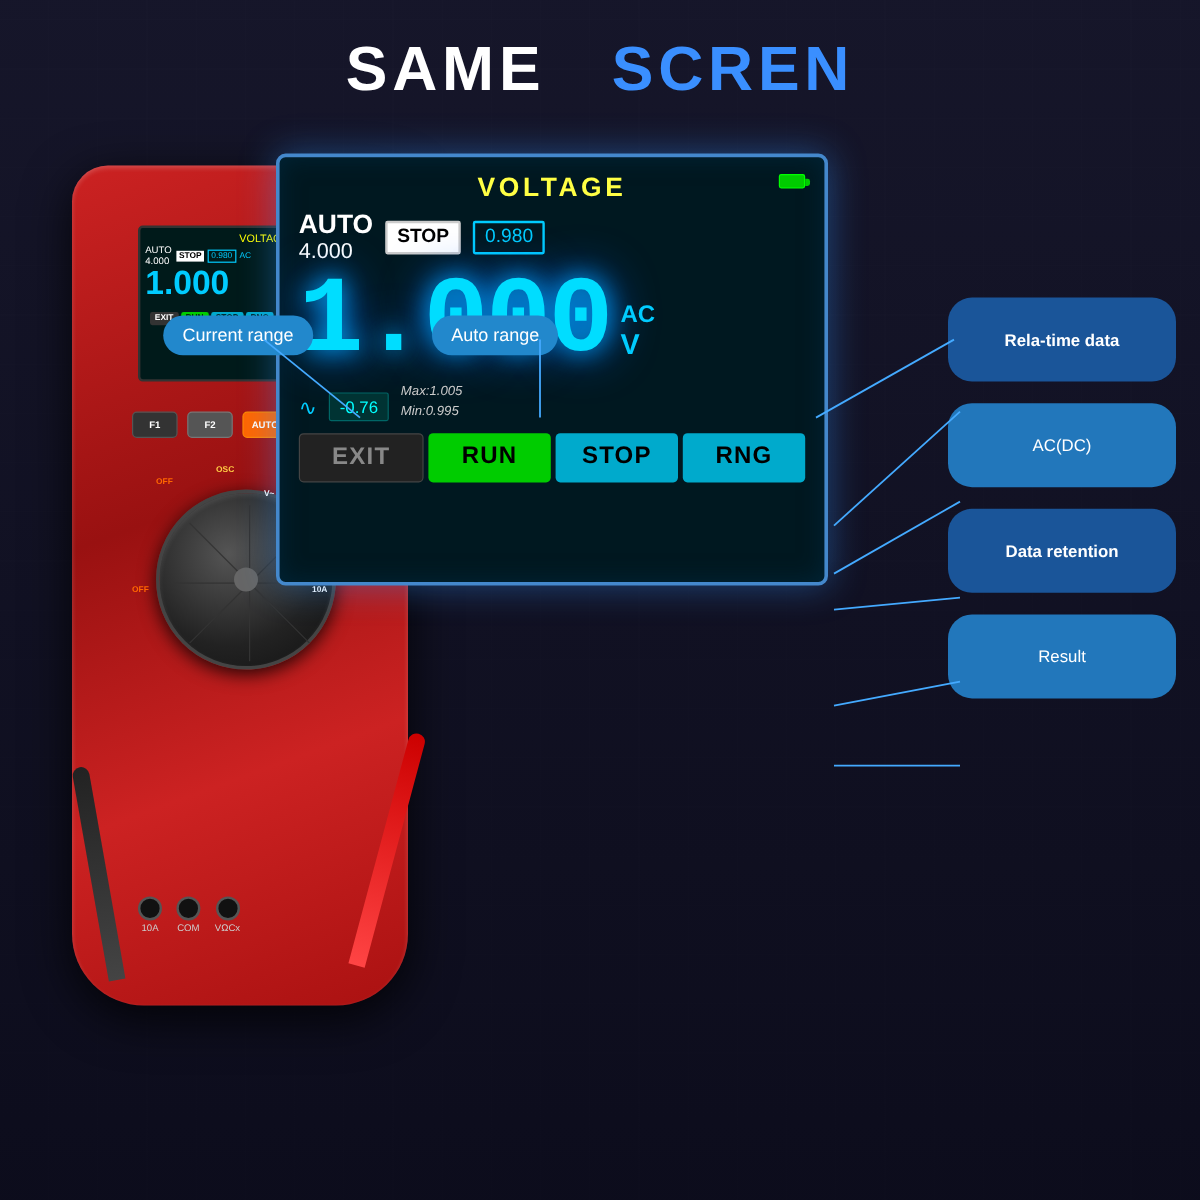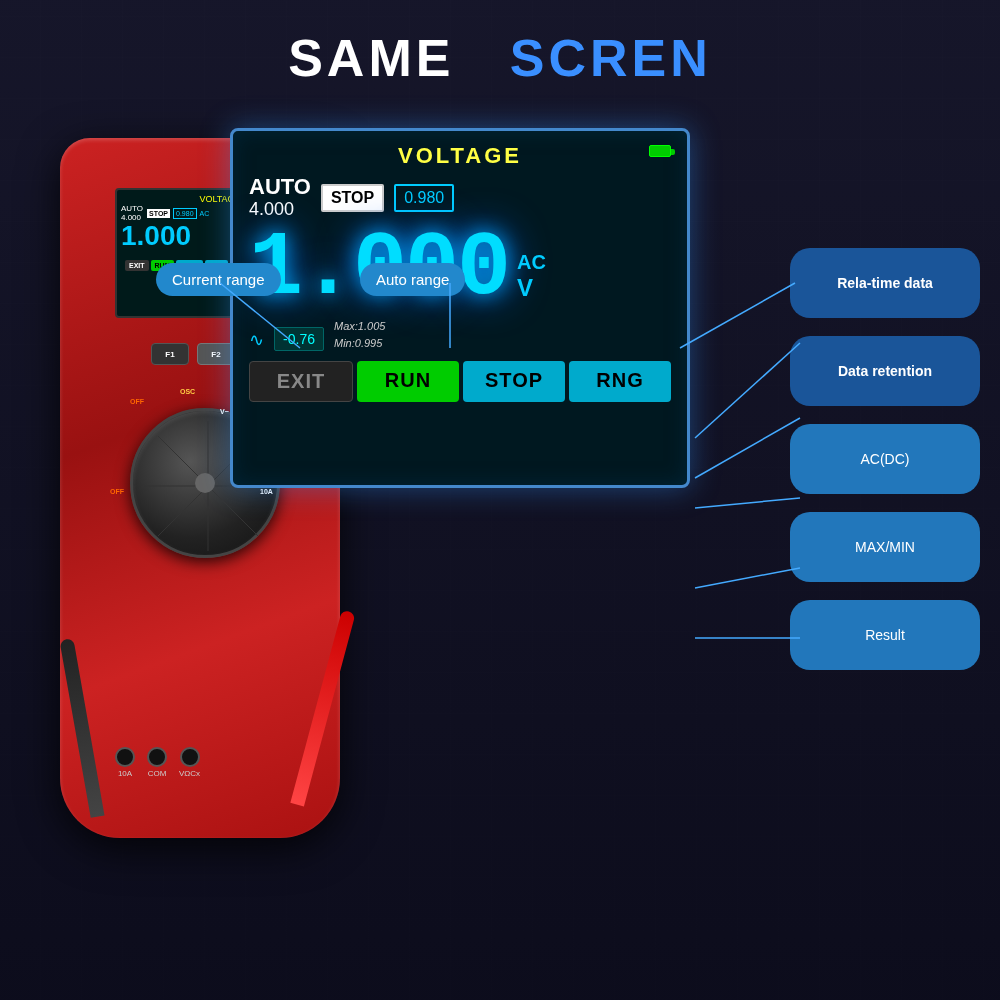--- a/index.html
+++ b/index.html
@@ -139,21 +139,20 @@
     .ds-btn-stop { background: #00aacc; color: black; }
     .ds-btn-rng { background: #00aacc; color: black; }
 
     
     .device-btn-row {
       position: absolute;
       left: 50px;
       top: 205px;
       display: flex;
       gap: 8px;
-      margin-left: 41px;
     }
 
     .dev-btn {
       width: 38px;
       height: 22px;
       border-radius: 4px;
       display: flex;
       align-items: center;
       justify-content: center;
       font-size: 8px;
@@ -455,21 +454,21 @@
       border-radius: 20px;
       font-size: 14px;
       text-align: center;
     }
 
     .right-ann.bold { font-weight: bold; background: #1a5599; }
 
     
     .top-ann-1 {
       position: absolute;
-      left: 156px;
+      left: 136px;
       top: 155px;
     }
 
     .top-ann-2 {
       position: absolute;
       left: 360px;
       top: 155px;
     }
 
     .top-ann-3 {
@@ -613,23 +612,22 @@
       </div>
 
     </div>
 
     <div class="annotation top-ann-1">Current range</div>
     <div class="annotation top-ann-2">Auto range</div>
     <div class="annotation top-ann-3">Current gear</div>
 
     <div class="right-annotations">
       <div class="right-ann bold">Rela-time data</div>
+      <div class="right-ann">AC(DC)</div>
       <div class="right-ann bold">Data retention</div>
-      <div class="right-ann">AC(DC)</div>
-      <div class="right-ann">MAX/MIN</div>
       <div class="right-ann">Result</div>
     </div>
 
     <svg class="connectors">
 
       <line x1="220" y1="175" x2="300" y2="240" stroke="#44aaff" stroke-width="1.5" stroke-dasharray="none"></line>
 
       <line x1="450" y1="175" x2="450" y2="240" stroke="#44aaff" stroke-width="1.5"></line>
 
       <line x1="795" y1="175" x2="680" y2="240" stroke="#44aaff" stroke-width="1.5"></line>

